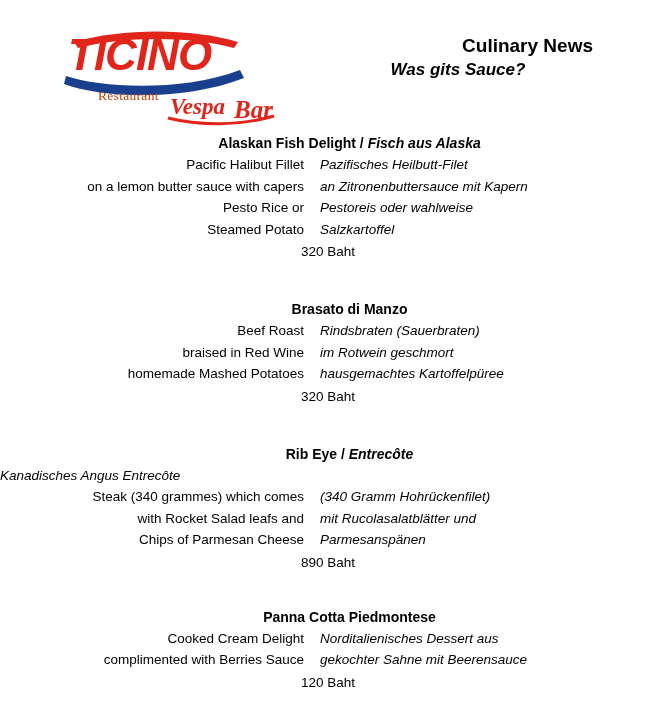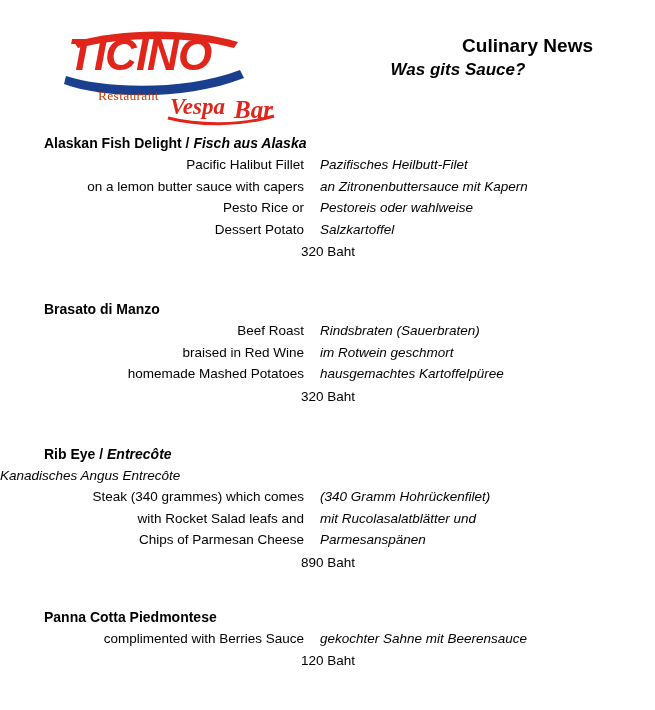--- a/index.html
+++ b/index.html
@@ -68,21 +68,21 @@
   .menu {
     position: relative;
     padding-left: 0;
   }
 
   .course {
     margin-bottom: 18px;
   }
 
   .course-title {
-    text-align: left;
+    text-align: center;
     font-size: 14px;
     font-weight: bold;
     margin-bottom: 3px;
     padding-left: 44px;
   }
   .course-title .de {
     font-style: italic;
   }
 
   .rows {
@@ -166,21 +166,21 @@
       </div>
       <div class="row">
         <div class="col-en">on a lemon butter sauce with capers</div>
         <div class="col-de">an Zitronenbuttersauce mit Kapern</div>
       </div>
       <div class="row">
         <div class="col-en">Pesto Rice or</div>
         <div class="col-de">Pestoreis oder wahlweise</div>
       </div>
       <div class="row">
-        <div class="col-en">Dessert Potato</div>
+        <div class="col-en">Steamed Potato</div>
         <div class="col-de">Salzkartoffel</div>
       </div>
       <div class="price-row">
         <div class="price">320 Baht</div>
       </div>
     </div>
   </div>
 
   <div class="spacer-1"></div>
 
@@ -230,20 +230,24 @@
       </div>
     </div>
   </div>
 
   <div class="spacer-2"></div>
 
   <div class="course">
     <div class="course-title"><span>Panna Cotta Piedmontese</span><span class="de"></span></div>
     <div class="rows">
       <div class="row">
+        <div class="col-en">Cooked Cream Delight</div>
+        <div class="col-de">Norditalienisches Dessert aus</div>
+      </div>
+      <div class="row">
         <div class="col-en">complimented with Berries Sauce</div>
         <div class="col-de">gekochter Sahne mit Beerensauce</div>
       </div>
       <div class="price-row">
         <div class="price">120 Baht</div>
       </div>
     </div>
   </div>
 
 </div>

